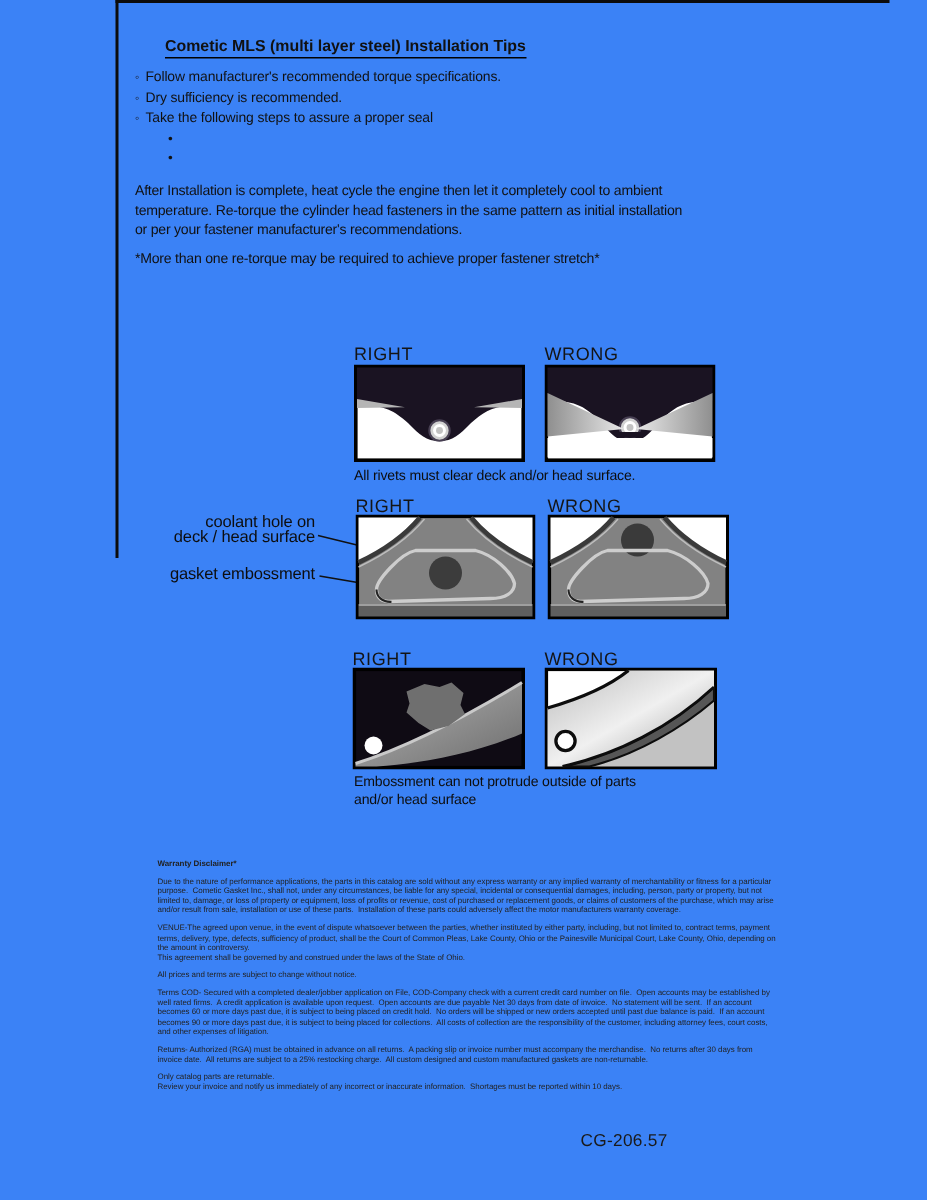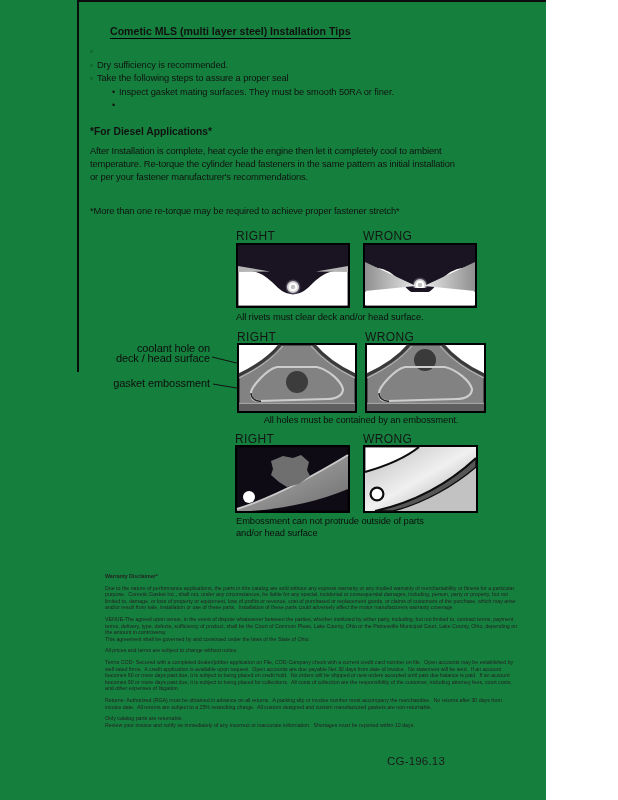--- a/index.html
+++ b/index.html
@@ -1,19 +1,19 @@
 <!DOCTYPE html>
 <html><head>
 <meta charset="utf-8">
 <style>
   html,body{margin:0;padding:0;background:#ffffff;}
   .page{
     position:relative;
-    width:546px;height:800px;
-    background:#15803d;
+    width:618px;height:800px;
+    background:#3b82f6;
     font-family:"Liberation Sans", sans-serif;
     color:#111;
     overflow:hidden;
   }
   
   .scan-line-top{position:absolute;left:77px;top:0;width:516px;height:2px;background:#0c0c0c;}
   .scan-line-left{position:absolute;left:77px;top:0;width:2px;height:372px;background:#0c0c0c;}
 
   
   .topblock{position:absolute;left:90px;top:21px;width:448px;}
@@ -22,21 +22,21 @@
     font-size:10.6px;font-weight:700;letter-spacing:0px;
     border-bottom:1.3px solid #000;padding-bottom:1px;
   }
   .bullets{margin-top:6px;}
   .b-row{display:flex;line-height:13.5px;font-size:9.3px;letter-spacing:-0.1px;}
   .b-marker{width:7px;flex:none;font-size:8px;line-height:13.5px;}
   .sub{margin-left:22px;}
   .sub .b-marker{width:7px;font-size:9px;}
   .diesel-head{margin-top:13px;font-size:10.3px;font-weight:700;}
   .para{margin-top:7px;font-size:9.4px;line-height:13px;letter-spacing:-0.15px;white-space:pre-line;}
-  .note{margin-top:22px;font-size:9.4px;letter-spacing:-0.15px;}
+  .note{margin-top:7px;font-size:9.4px;letter-spacing:-0.15px;}
 
   
   .rw{position:absolute;font-size:12px;font-weight:500;letter-spacing:0.4px;color:#141414;}
   .dbox{position:absolute;}
   .dbox svg{display:block;}
   .cap{position:absolute;font-size:9.4px;font-weight:400;letter-spacing:-0.1px;color:#0d0d0d;white-space:pre-line;line-height:11.5px;}
   .cap-center{text-align:center;}
   .ann{position:absolute;font-size:11px;letter-spacing:-0.1px;color:#0d0d0d;text-align:right;line-height:10px;}
   .leaders{position:absolute;left:110px;top:340px;}
 
@@ -53,41 +53,40 @@
 
   <div class="scan-line-top"></div>
   <div class="scan-line-left"></div>
 
   <div class="topblock">
     <div class="doc-title">Cometic MLS (multi layer steel) Installation Tips</div>
 
     <div class="bullets">
       <div class="b-row">
         <span class="b-marker">◦</span>
+        <span>Follow manufacturer's recommended torque specifications.</span>
       </div>
       <div class="b-row">
         <span class="b-marker">◦</span>
         <span>Dry sufficiency is recommended.</span>
       </div>
       <div class="b-row">
         <span class="b-marker">◦</span>
         <span>Take the following steps to assure a proper seal</span>
       </div>
       <div class="sub">
         <div class="b-row">
           <span class="b-marker">•</span>
-          <span>Inspect gasket mating surfaces.  They must be smooth 50RA or finer.</span>
         </div>
         <div class="b-row">
           <span class="b-marker">•</span>
         </div>
       </div>
     </div>
 
-    <div class="diesel-head">*For Diesel Applications*</div>
     <div class="para">After Installation is complete, heat cycle the engine then let it completely cool to ambient
 temperature. Re-torque the cylinder head fasteners in the same pattern as initial installation
 or per your fastener manufacturer's recommendations.</div>
     <div class="note">*More than one re-torque may be required to achieve proper fastener stretch*</div>
   </div>
 
   <div class="rw" style="left:236px;top:229px;width:114px;">RIGHT</div>
   <div class="rw" style="left:363px;top:229px;width:114px;">WRONG</div>
 
   <div class="dbox" style="left:236px;top:243px;">
@@ -173,21 +172,20 @@
       <path d="M78,2 C88,14 102,24 119,32" stroke="#3a3a3a" stroke-width="3.2" fill="none"></path>
       <path d="M75,3 C85,15 100,26 119,35" stroke="#bdbdbd" stroke-width="1" fill="none"></path>
       <circle cx="60" cy="17" r="11" fill="#3a3a3a"></circle>
       <path d="M14,50 C14,44 30,26 40,24 L80,24 C92,27 105,38 107,46 C107,52 101,56 91,56 L22,58 C16,58 14,54 14,50 Z" fill="none" stroke="#cdcdcd" stroke-width="2.2"></path>
       <path d="M14,50 C14,55 18,58.5 24,58.2" stroke="#232323" stroke-width="1.4" fill="none"></path>
       <rect x="2" y="61" width="117" height="7" fill="#5f5f5f"></rect>
       <line x1="2" y1="60.4" x2="119" y2="60.4" stroke="#a8a8a8" stroke-width="1"></line>
     </svg>
   </div>
 
-  <div class="cap cap-center" style="left:236px;top:414px;width:250px;">All holes must be contained by an embossment.</div>
 
   <div class="rw" style="left:235px;top:432px;width:115px;">RIGHT</div>
   <div class="rw" style="left:363px;top:432px;width:115px;">WRONG</div>
 
   <div class="dbox" style="left:235px;top:445px;">
     <svg width="115" height="68" viewBox="0 0 115 68">
       <defs>
         <linearGradient id="g3" x1="0" y1="0" x2="1" y2="1">
           <stop offset="0" stop-color="#b5b5b5"></stop>
             <stop offset="1" stop-color="#6d6d6d"></stop>
@@ -228,15 +226,15 @@
     <p class="fp">Due to the nature of performance applications, the parts in this catalog are sold without any express warranty or any implied warranty of merchantability or fitness for a particular purpose.  Cometic Gasket Inc., shall not, under any circumstances, be liable for any special, incidental or consequential damages, including, person, party or property, but not limited to, damage, or loss of property or equipment, loss of profits or revenue, cost of purchased or replacement goods, or claims of customers of the purchase, which may arise and/or result from sale, installation or use of these parts.  Installation of these parts could adversely affect the motor manufacturers warranty coverage.</p>
     <p class="fp">VENUE-The agreed upon venue, in the event of dispute whatsoever between the parties, whether instituted by either party, including, but not limited to, contract terms, payment terms, delivery, type, defects, sufficiency of product, shall be the Court of Common Pleas, Lake County, Ohio or the Painesville Municipal Court, Lake County, Ohio, depending on the amount in controversy.
 This agreement shall be governed by and construed under the laws of the State of Ohio.</p>
     <p class="fp">All prices and terms are subject to change without notice.</p>
     <p class="fp">Terms COD- Secured with a completed dealer/jobber application on File, COD-Company check with a current credit card number on file.  Open accounts may be established by well rated firms.  A credit application is available upon request.  Open accounts are due payable Net 30 days from date of invoice.  No statement will be sent.  If an account becomes 60 or more days past due, it is subject to being placed on credit hold.  No orders will be shipped or new orders accepted until past due balance is paid.  If an account becomes 90 or more days past due, it is subject to being placed for collections.  All costs of collection are the responsibility of the customer, including attorney fees, court costs, and other expenses of litigation.</p>
     <p class="fp">Returns- Authorized (RGA) must be obtained in advance on all returns.  A packing slip or invoice number must accompany the merchandise.  No returns after 30 days from invoice date.  All returns are subject to a 25% restocking charge.  All custom designed and custom manufactured gaskets are non-returnable.</p>
     <p class="fp">Only catalog parts are returnable.
 Review your invoice and notify us immediately of any incorrect or inaccurate information.  Shortages must be reported within 10 days.</p>
   </div>
 
-  <div class="page-number">CG-196.13</div>
+  <div class="page-number">CG-206.57</div>
 
 </div>
 
 </body></html>

